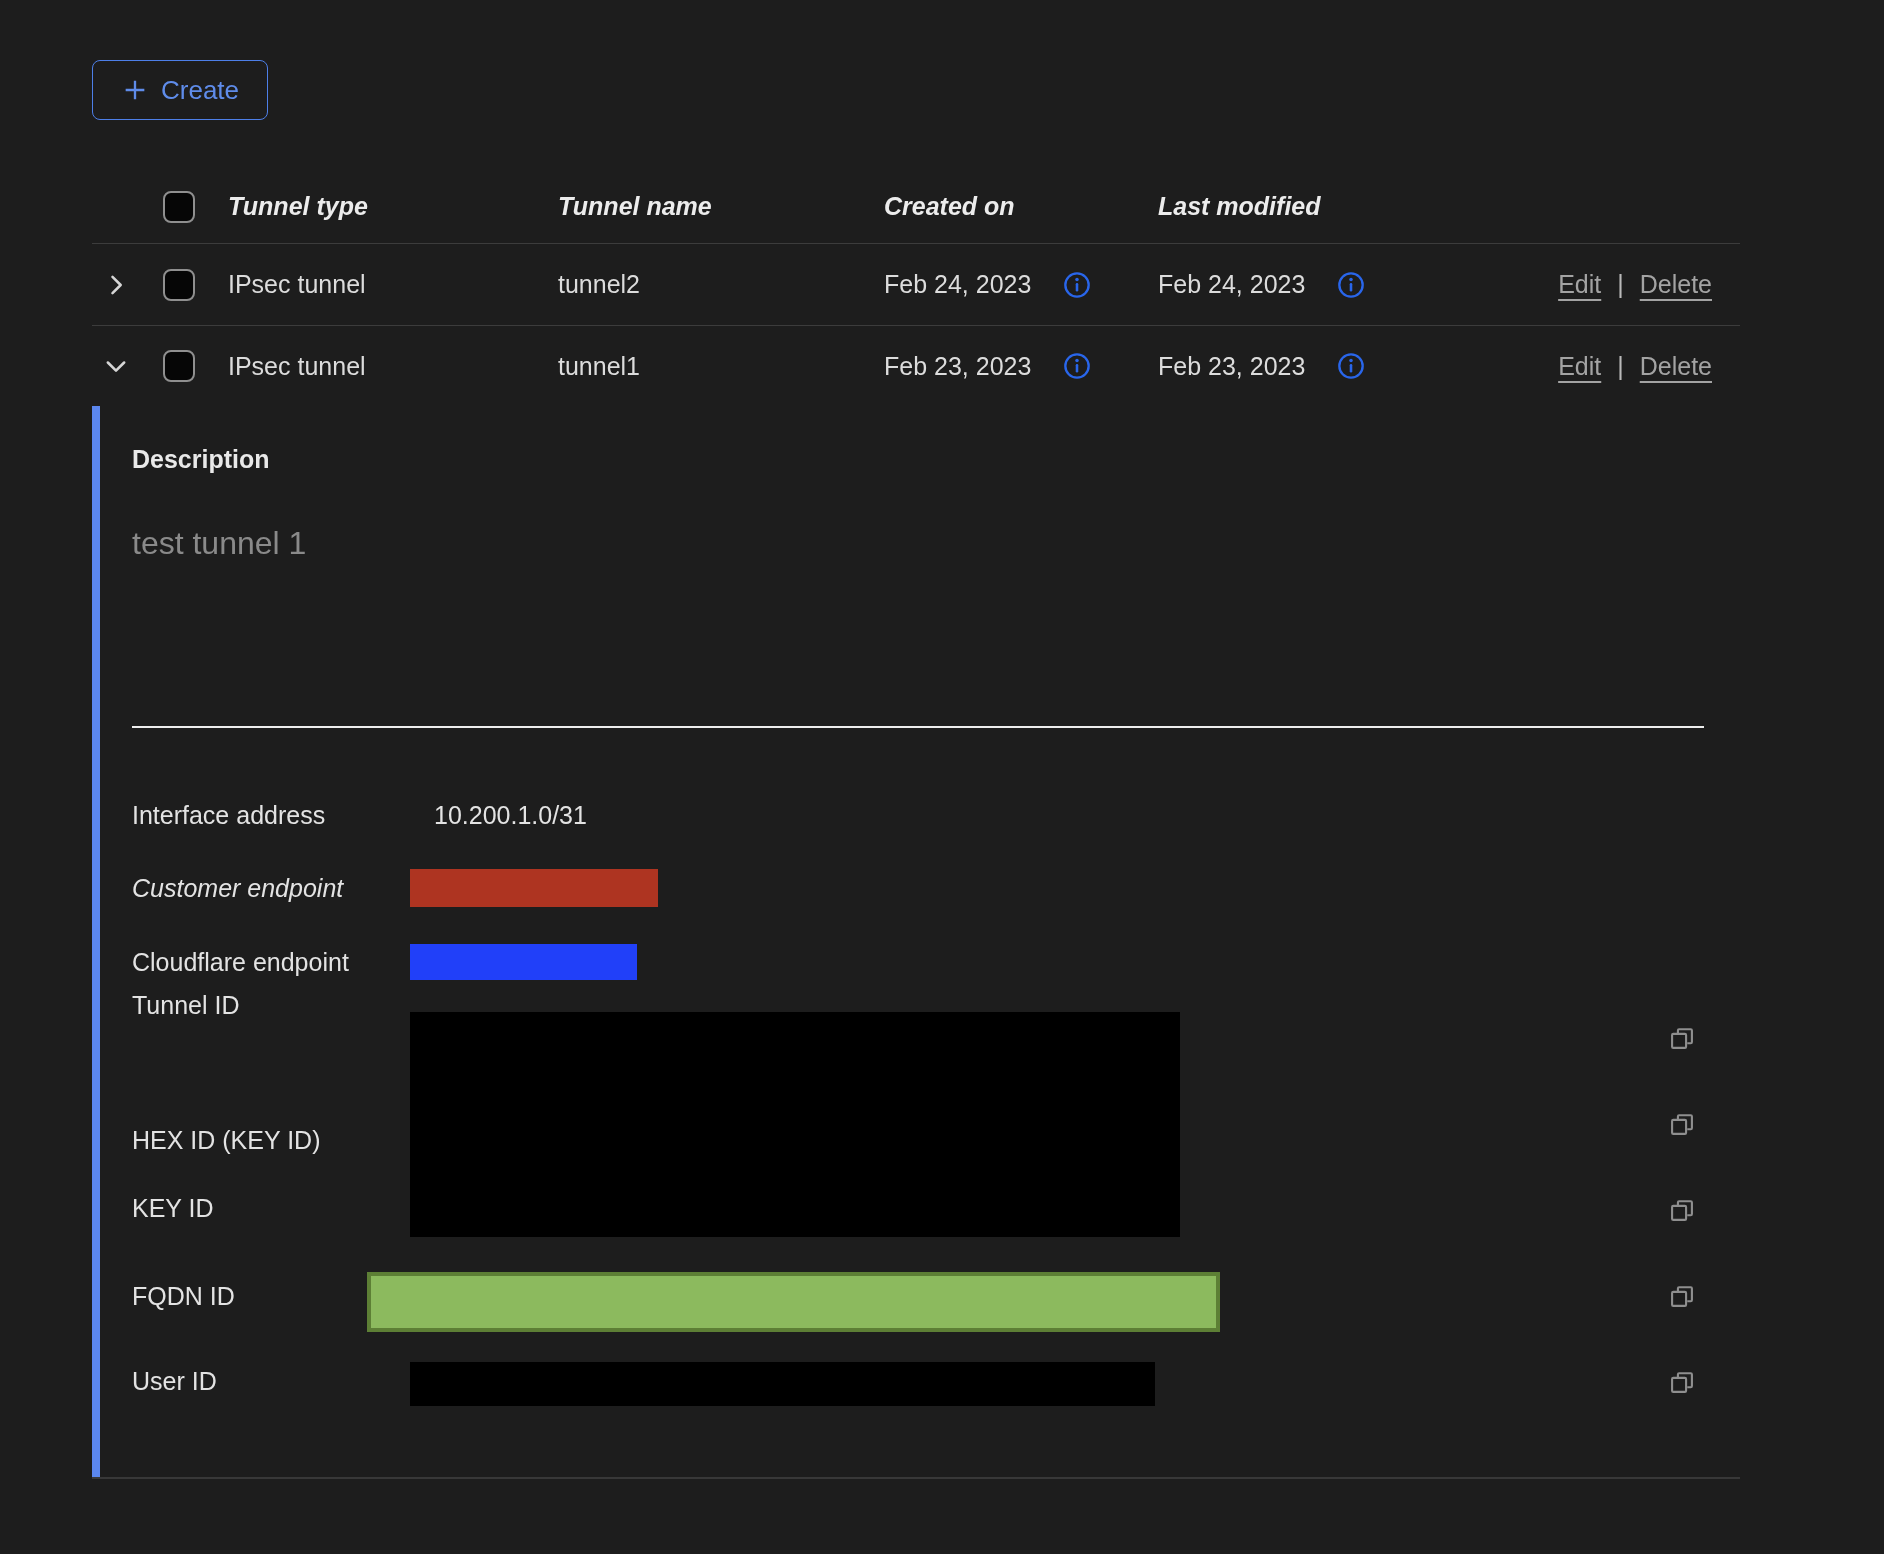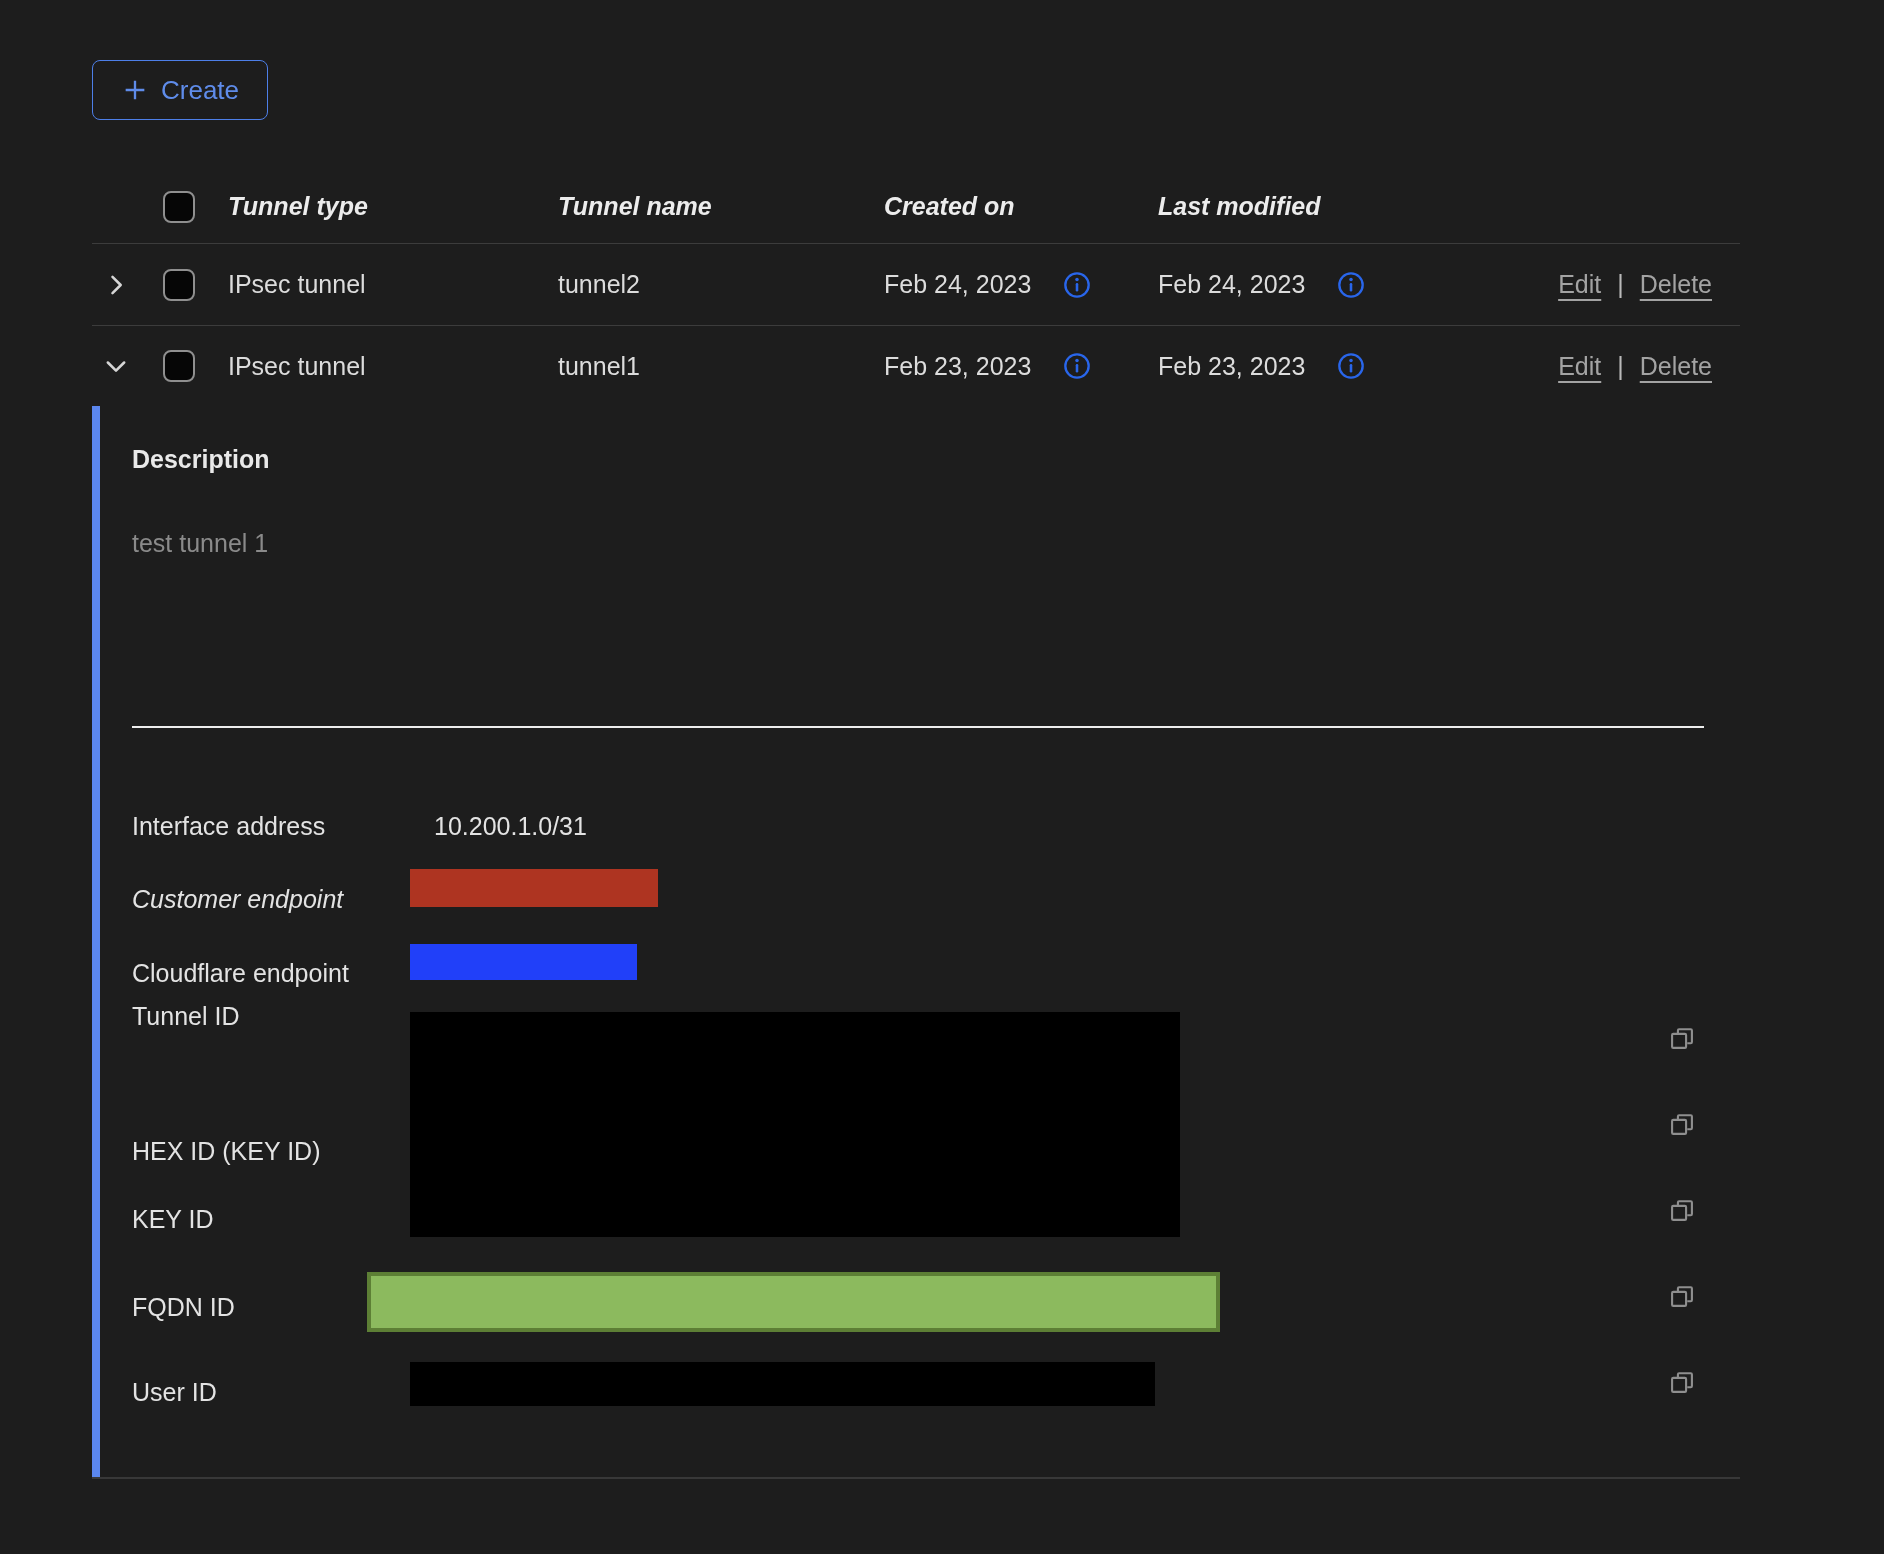--- a/index.html
+++ b/index.html
@@ -36,28 +36,28 @@
   .date-cell{display:flex;align-items:center;gap:32px;}
   .info-btn{display:inline-flex;cursor:pointer;}
   .actions{justify-self:end;padding-right:28px;display:flex;align-items:center;gap:16px;font-size:25px;}
   .lnk{color:#a3a3a3;text-decoration:underline;text-underline-offset:6px;cursor:pointer;}
   .pipe{color:#b9b9b9;}
   
   .expanded{position:absolute;left:92px;top:406px;width:1648px;height:1071px;}
   .blue-bar{position:absolute;left:0;top:0;width:8px;height:100%;background:#5b87ef;}
   .abs{position:absolute;}
   .desc-label{left:40px;top:40px;font-size:25px;font-weight:600;color:#e9e9e9;line-height:26px;}
-  .desc-text{left:40px;top:124px;font-size:25px;color:#8a8a8a;line-height:26px;}
+  .desc-text{left:40px;top:124px;font-size:32px;color:#8a8a8a;line-height:26px;}
   .health-btn{
     left:40px;top:192px;height:60px;display:flex;align-items:center;padding:0 36px;
     background:transparent;border:1.5px solid #4d7fe8;border-radius:8px;
     color:#5f8cea;font-size:25px;font-family:"Liberation Sans",sans-serif;cursor:pointer;
   }
   .white-divider{left:40px;top:320px;width:1572px;height:2px;background:#ededed;}
-  .fld{font-size:25px;color:#e3e3e3;line-height:26px;margin-top:11px;}
+  .fld{font-size:25px;color:#e3e3e3;line-height:26px;}
   .redact{box-sizing:border-box;}
   .copy-btn{left:1576px;width:28px;height:28px;cursor:pointer;}
   svg{display:block;}
 </style>
 </head>
 <body>
 
 <div class="page">
 
   <button class="create-btn">

